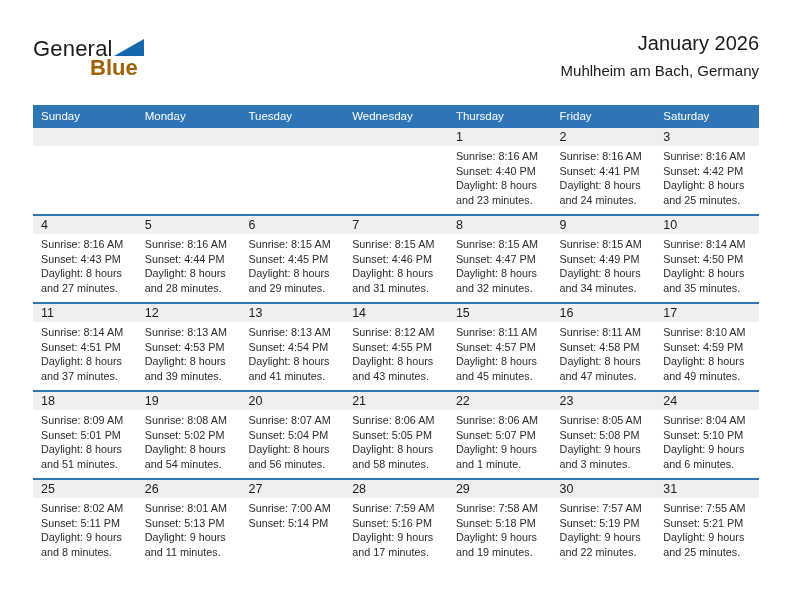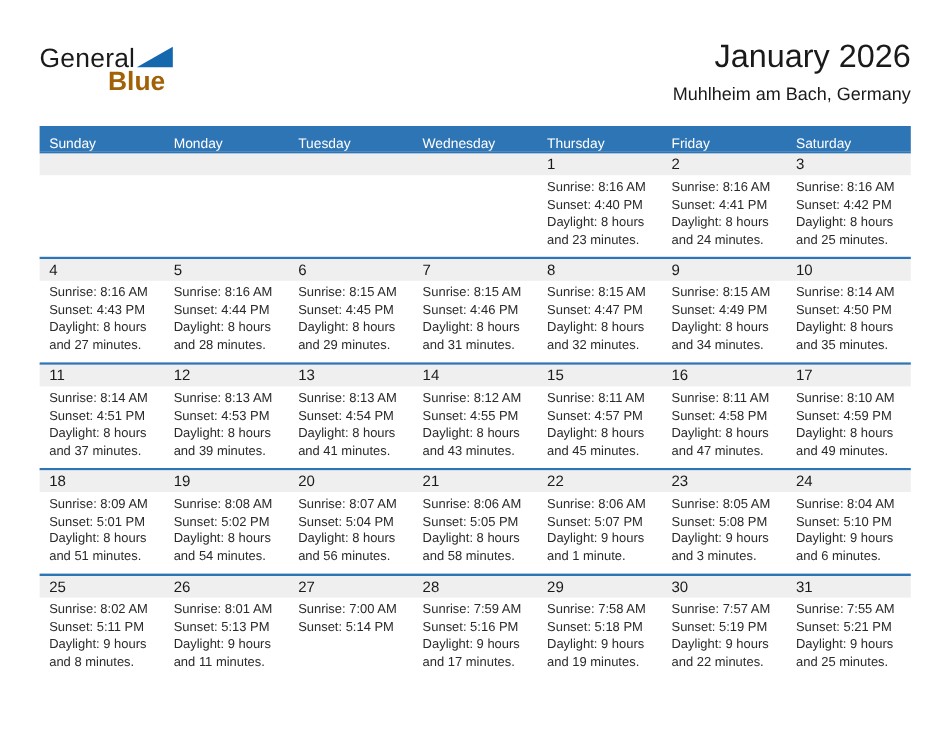--- a/index.html
+++ b/index.html
@@ -21,27 +21,27 @@
     border-bottom:17px solid #1568AD;
     margin-left:1px;
   }
   .logo-line2 {
     font-size:22px; color:#a16207;
     margin-top:-7px; padding-left:57px;font-weight:bold;
   }
 
   
   .title-block { position:absolute; right:33px; top:32px; text-align:right; }
-  .page-title { font-size:27px; color:#1a1a1a; }
+  .page-title { font-size:20px; color:#1a1a1a; }
   .page-subtitle { font-size:15px; color:#1a1a1a; margin-top:7px;text-align:center; }
 
   
   .calendar { position:absolute; left:33px; top:105px; width:726px; }
   .header-row {
-    display:flex; background:#2E75B6; height:21px; align-items:flex-end;
+    display:flex; background:#2E75B6; height:21px; align-items:center;
   }
   .header-cell {
     flex:1; color:#ffffff; font-size:11.5px;
     padding-left:8px; box-sizing:border-box;
     white-space:nowrap; overflow:hidden;
   }
   .week-row { border-top:2px solid #2E75B6; }
   .number-band { display:flex; background:#EFEFEF; height:18px; }
   .number-cell {
     flex:1; font-size:12.5px; color:#1a1a1a;

